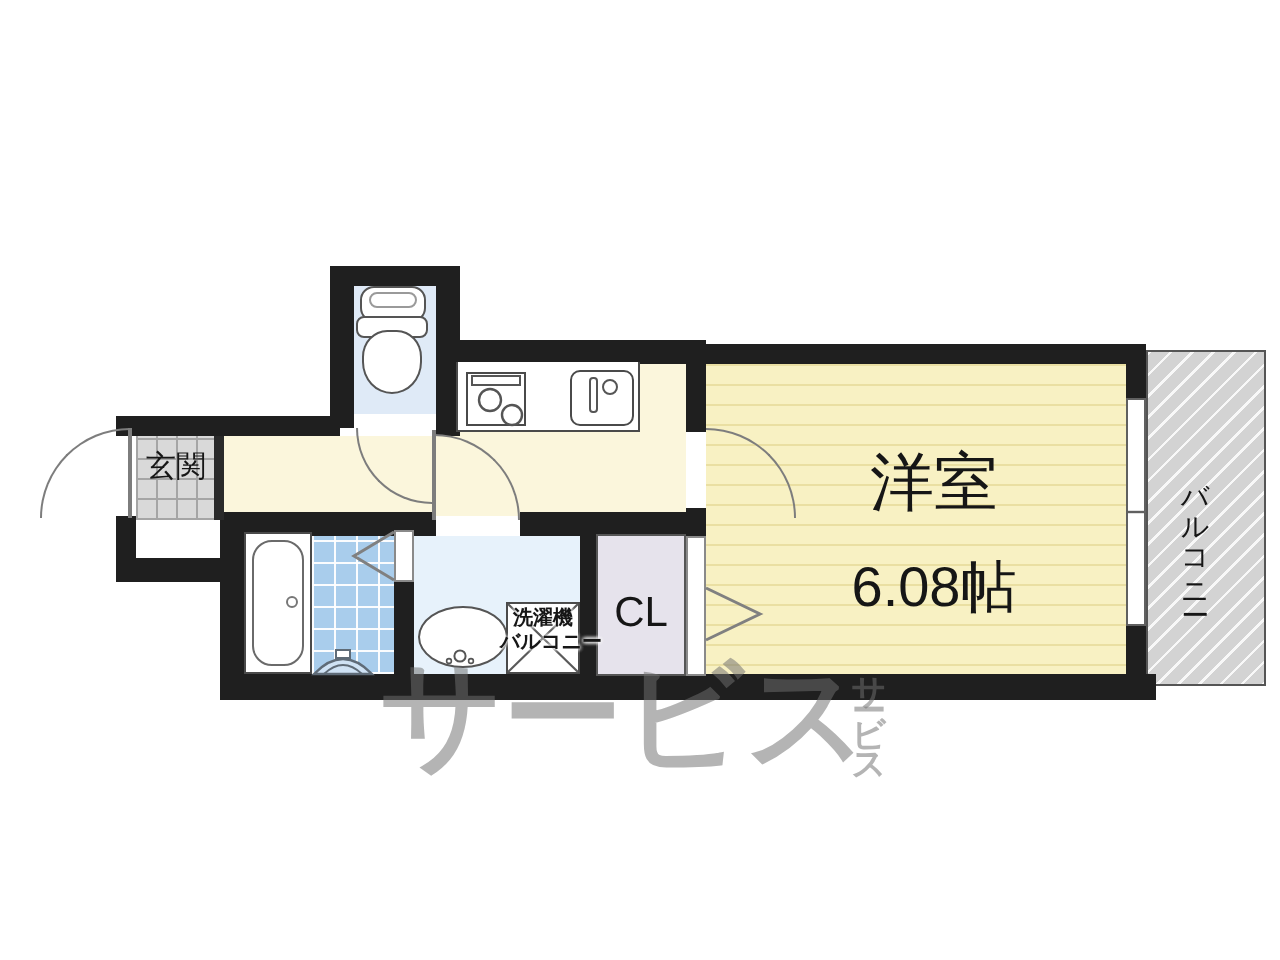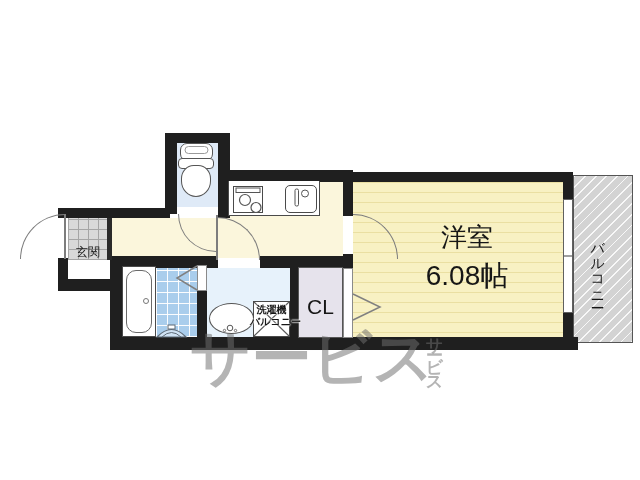--- a/index.html
+++ b/index.html
@@ -125,25 +125,25 @@
 
     <circle cx="230" cy="328" r="2.8" fill="#fff" stroke="#555" stroke-width="1"></circle>
     <circle cx="224.5" cy="330.5" r="1.2" fill="#fff" stroke="#555" stroke-width=".8"></circle>
     <circle cx="235.5" cy="330.5" r="1.2" fill="#fff" stroke="#555" stroke-width=".8"></circle>
 
     <path d="M254 302 L289 336 M289 302 L254 336" stroke="#5a5a5a" stroke-width="1.1"></path>
 
     <path d="M563 256 L573 256" stroke="#606060" stroke-width="1.2"></path>
   </svg>
 
-  <div class="abs lbl" style="left:66px;top:246px;width:44px;font-size:12px;">玄関</div>
+  <div class="abs lbl" style="left:66px;top:225px;width:44px;font-size:15px;">玄関</div>
 
   <div class="abs" style="left:377px;top:223px;width:180px;">
-    <div class="lbl" style="font-size:26px;">洋室</div>
-    <div class="lbl" style="font-size:28px;margin-top:7px;">6.08帖</div>
+    <div class="lbl" style="font-size:32px;">洋室</div>
+    <div class="lbl" style="font-size:28px;margin-top:18px;">6.08帖</div>
   </div>
 
   <div class="abs lbl" style="left:298px;top:295px;width:45px;font-size:21px;">CL</div>
 
   <div class="abs lbl vtext" style="left:590px;top:221px;height:90px;font-size:14px;letter-spacing:1px;">バルコニー</div>
 
   <div class="abs lbl small-halo" style="left:250px;top:305px;width:43px;font-size:10px;font-weight:bold;line-height:11.5px;">
     <div>洗濯機</div>
     <div>バルコニー</div>
   </div>

